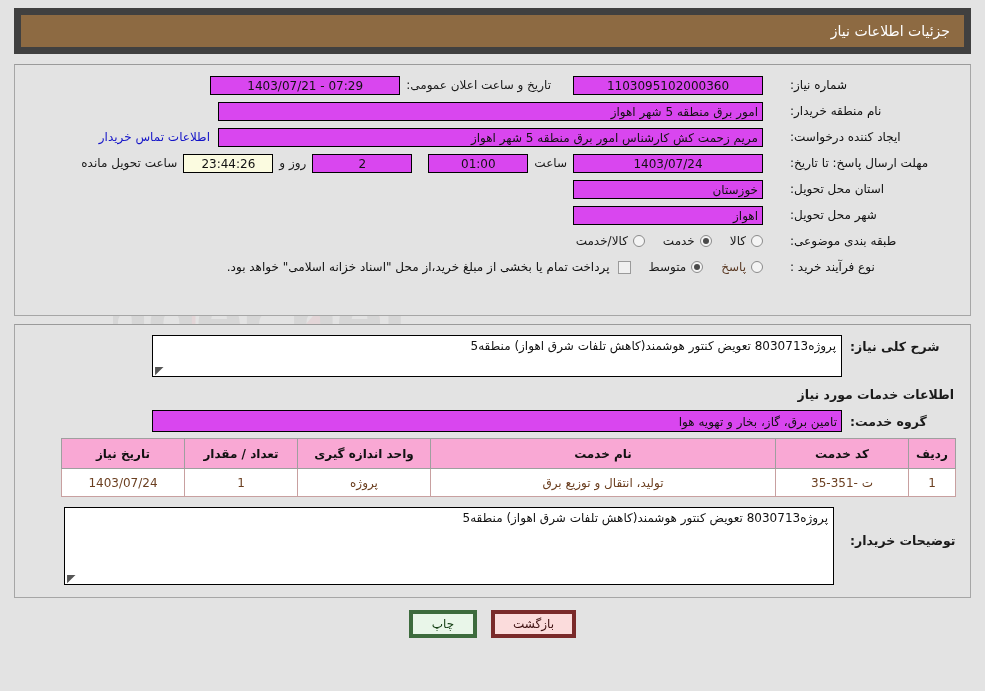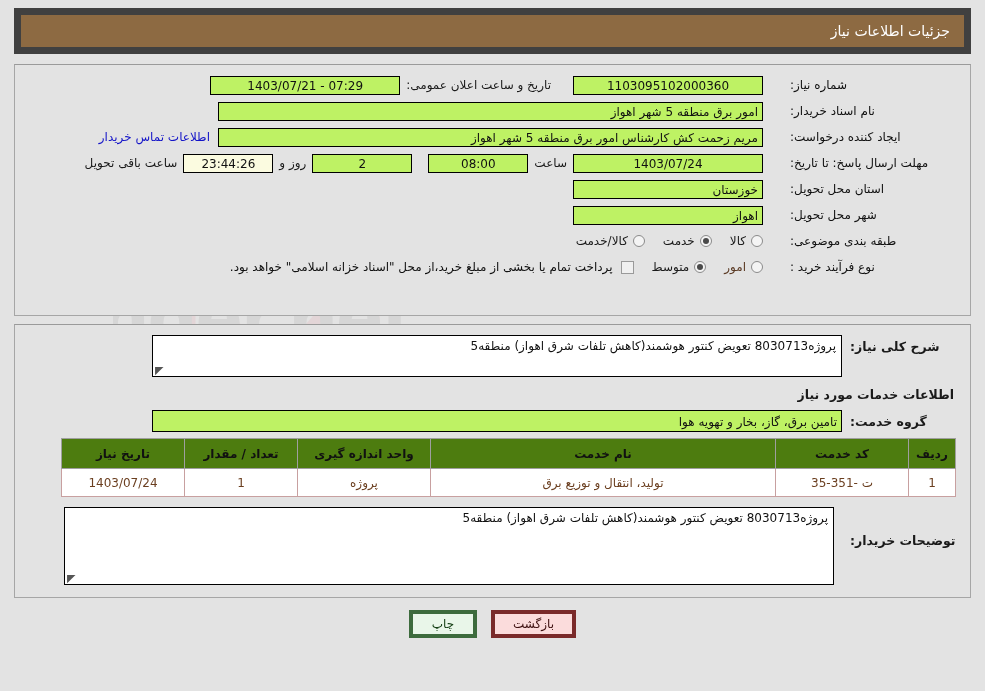--- a/index.html
+++ b/index.html
@@ -66,21 +66,21 @@
     text-align:left;
     font-size:12px;
     white-space:normal;
     line-height:15px;
     padding-left:6px;
     color:#111;
   }
   .lbl.w170{width:170px;flex:0 0 170px;padding-left:27px;}
   .fld{
     border:1px solid #000;
-    background:#bef264;
+    background:#d946ef;
     height:19px;
     line-height:19px;
     font-size:12px;
     padding:0 4px;
     box-sizing:border-box;
     text-align:right;
     overflow:hidden;
     white-space:nowrap;
     color:#111;
     direction:rtl;
@@ -161,21 +161,21 @@
 
   
   table.grid{
     border-collapse:collapse;
     width:895px;
     margin:0 4px;
     font-size:12px;
     background:#fff;
   }
   table.grid th{
-    background:#4d7c0f;
+    background:#f9a8d4;
     border:1px solid #9f9f9f;
     height:27px;
     font-weight:bold;
     color:#111;
     font-size:12px;
   }
   table.grid td{
     border:1px solid #c8a0a0;
     height:25px;
     text-align:center;
@@ -226,40 +226,40 @@
 
     <div class="row">
       <div class="lbl w170">شماره نیاز:</div>
       <div class="fld ctr w190">1103095102000360</div>
       <div class="gap16"></div>
       <div class="inline-lbl">تاریخ و ساعت اعلان عمومی:</div>
       <div class="fld ctr w190">07:29 - 1403/07/21</div>
     </div>
 
     <div class="row">
-      <div class="lbl w170">نام اسناد خریدار:</div>
+      <div class="lbl w170">نام منطقه خریدار:</div>
       <div class="fld w545">امور برق منطقه 5 شهر اهواز</div>
     </div>
 
     <div class="row">
       <div class="lbl w170">ایجاد کننده درخواست:</div>
       <div class="fld w545">مریم زحمت کش کارشناس امور برق منطقه 5 شهر اهواز</div>
       <a class="link">اطلاعات تماس خریدار</a>
     </div>
 
     <div class="row">
       <div class="lbl w170">مهلت ارسال پاسخ: تا تاریخ:</div>
       <div class="fld ctr w190">1403/07/24</div>
       <div class="inline-lbl">ساعت</div>
-      <div class="fld ctr w100">08:00</div>
+      <div class="fld ctr w100">01:00</div>
       <div class="gap16"></div>
       <div class="fld ctr w100">2</div>
       <div class="inline-lbl">روز و</div>
       <div class="fld ctr w90 yellow">23:44:26</div>
-      <div class="inline-lbl">ساعت باقی تحویل</div>
+      <div class="inline-lbl">ساعت تحویل مانده</div>
     </div>
 
     <div class="row">
       <div class="lbl w170">استان محل تحویل:</div>
       <div class="fld w190">خوزستان</div>
     </div>
 
     <div class="row">
       <div class="lbl w170">شهر محل تحویل:</div>
       <div class="fld w190">اهواز</div>
@@ -281,21 +281,21 @@
           <span class="rtxt">کالا/خدمت</span>
         </label>
       </div>
     </div>
 
     <div class="row">
       <div class="lbl w170">نوع فرآیند خرید :</div>
       <div class="radio-group">
         <label class="radio-item">
           <span class="radio"></span>
-          <span class="rtxt alt">امور</span>
+          <span class="rtxt alt">پاسخ</span>
         </label>
         <label class="radio-item">
           <span class="radio on"></span>
           <span class="rtxt">متوسط</span>
         </label>
       </div>
       <span class="cbox"></span>
       <span class="cb-note">پرداخت تمام یا بخشی از مبلغ خرید،از محل "اسناد خزانه اسلامی" خواهد بود.</span>
     </div>
 

